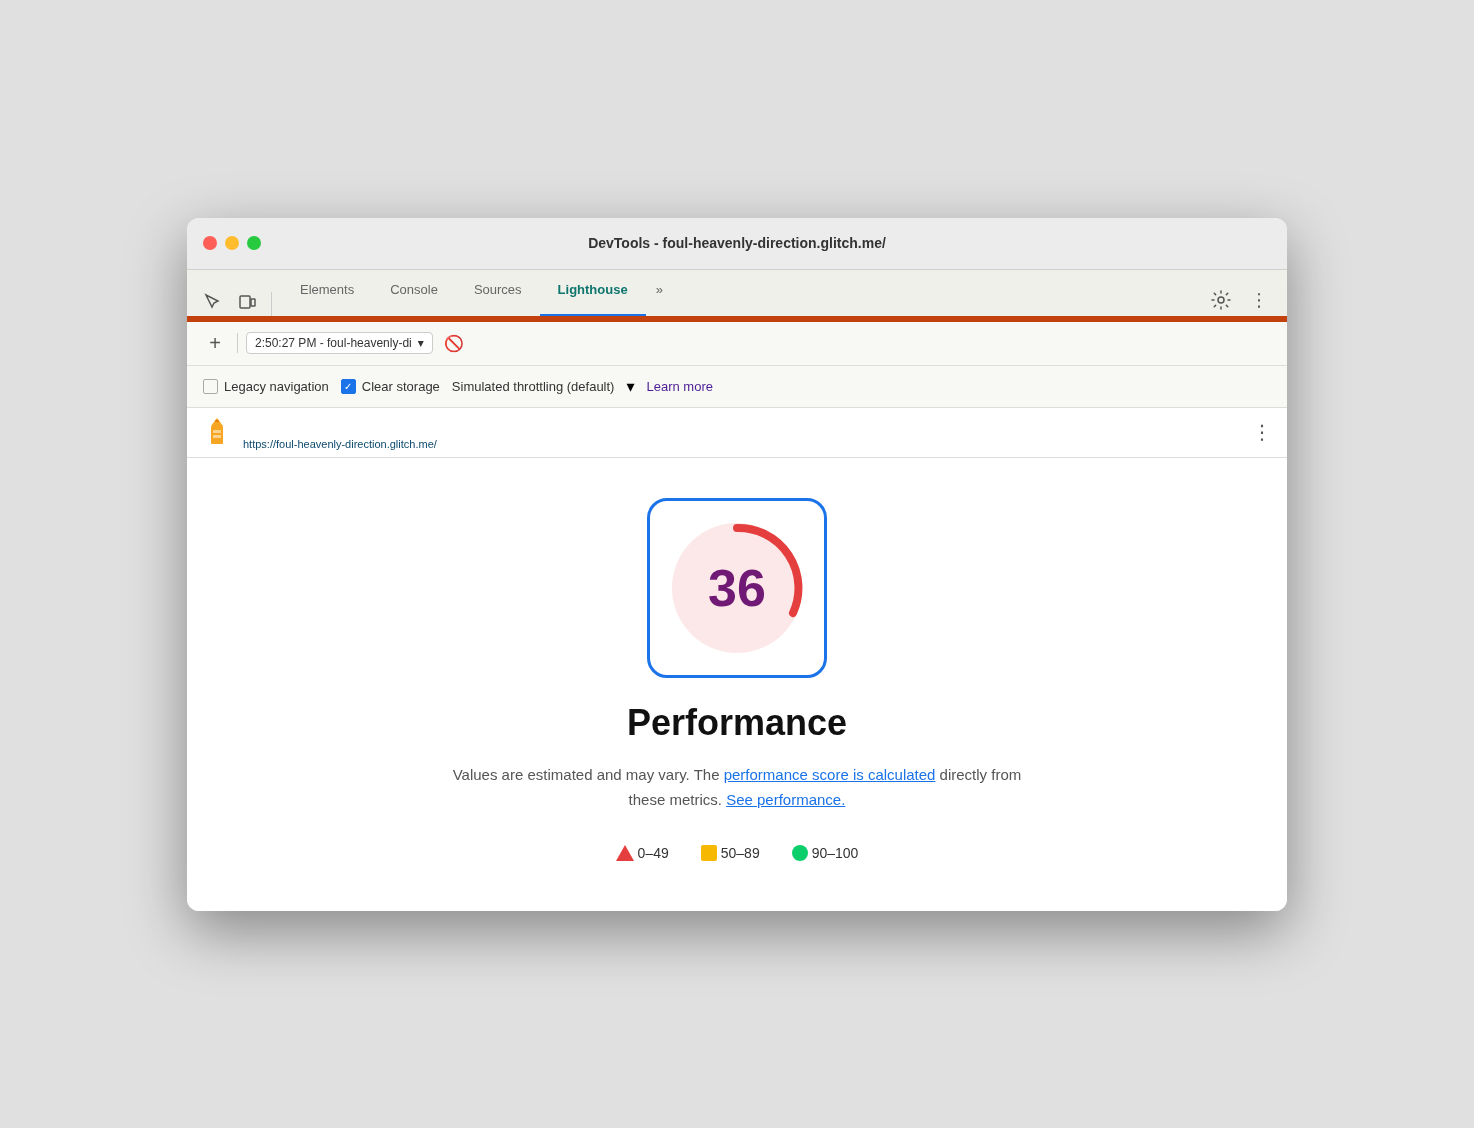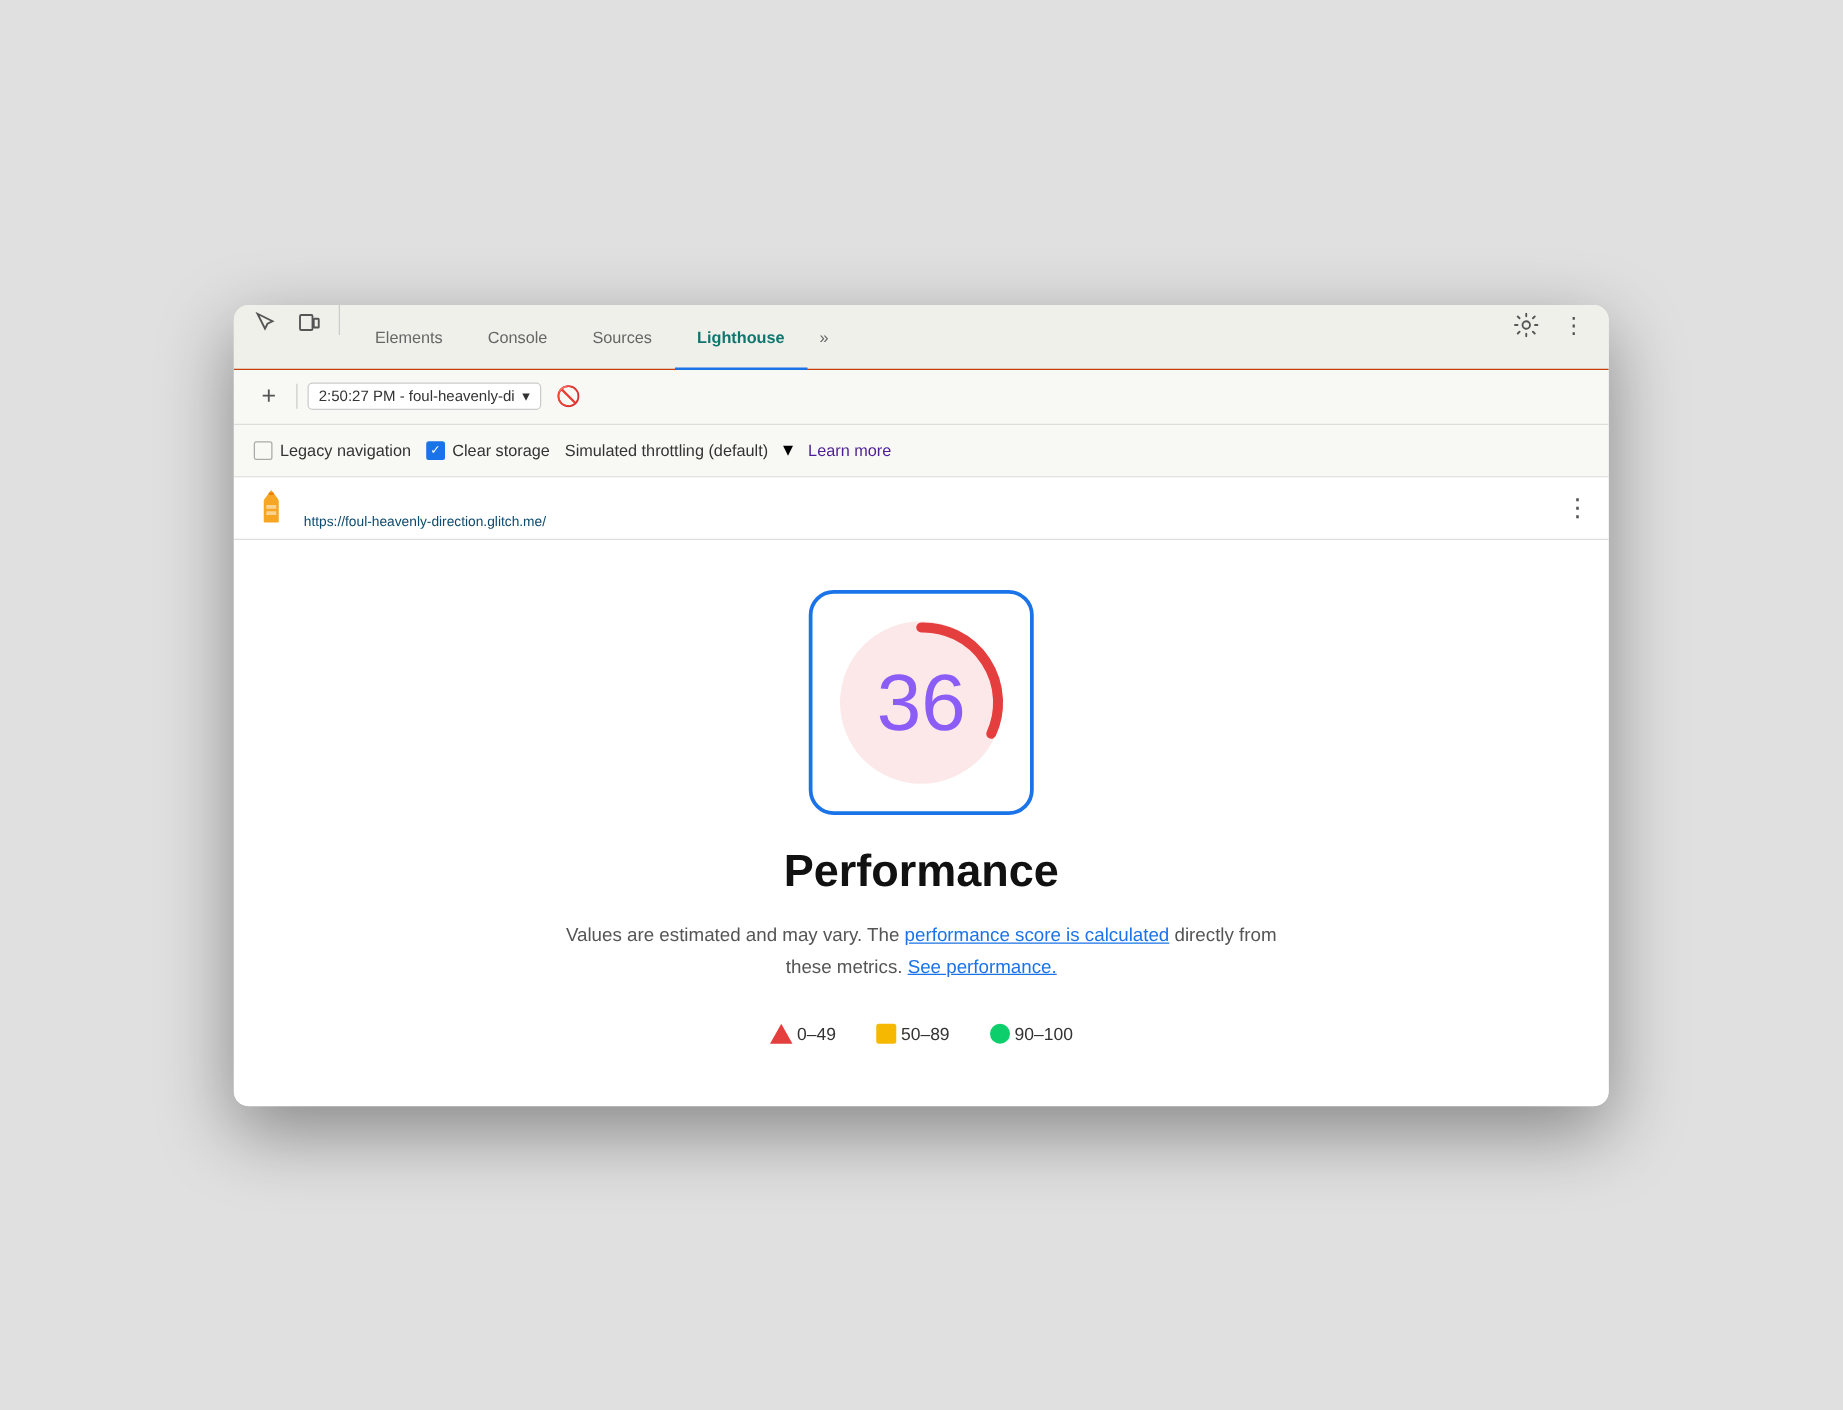--- a/index.html
+++ b/index.html
@@ -52,24 +52,24 @@
       font-size: 14px;
       font-weight: 600;
       color: #333;
     }
 
     
     .toolbar {
       background: #f0f0eb;
       height: 52px;
       display: flex;
-      align-items: flex-start;
+      align-items: flex-end;
       padding: 0 12px;
       gap: 6px;
-      border-bottom: 1px solid #c2410c;
+      border-bottom: 6px solid #c2410c;
     }
 
     .toolbar-icon {
       width: 28px;
       height: 28px;
       display: flex;
       align-items: center;
       justify-content: center;
       color: #555;
       cursor: pointer;
@@ -311,23 +311,23 @@
       height: 130px;
       border-radius: 50%;
       background: #fce8e8;
       display: flex;
       align-items: center;
       justify-content: center;
       position: relative;
     }
 
     .score-number {
-      font-size: 64px;
-      font-weight: 400;
-      color: #8b5cf6;
+      font-size: 52px;
+      font-weight: 700;
+      color: #701a75;
       line-height: 1;
     }
 
     
     .arc-svg {
       position: absolute;
       top: 50%;
       left: 50%;
       transform: translate(-50%, -50%);
       width: 140px;
@@ -393,20 +393,28 @@
       height: 16px;
       border-radius: 50%;
       background: #0cce6b;
     }
   </style>
 </head>
 <body>
 
 <div class="window">
 
+  <div class="title-bar">
+    <div class="traffic-lights">
+      <div class="traffic-light red"></div>
+      <div class="traffic-light yellow"></div>
+      <div class="traffic-light green"></div>
+    </div>
+    <span class="window-title">DevTools - foul-heavenly-direction.glitch.me/</span>
+  </div>
 
   <div class="toolbar">
     <div class="toolbar-icon">
       <svg width="18" height="18" viewBox="0 0 18 18" fill="none">
         <path d="M2 2L8 14L10 10L14 8L2 2Z" stroke="#555" stroke-width="1.5" fill="none"></path>
       </svg>
     </div>
     <div class="toolbar-icon">
       <svg width="18" height="18" viewBox="0 0 18 18" fill="none">
         <rect x="2" y="3" width="10" height="12" rx="1" stroke="#555" stroke-width="1.5"></rect>

